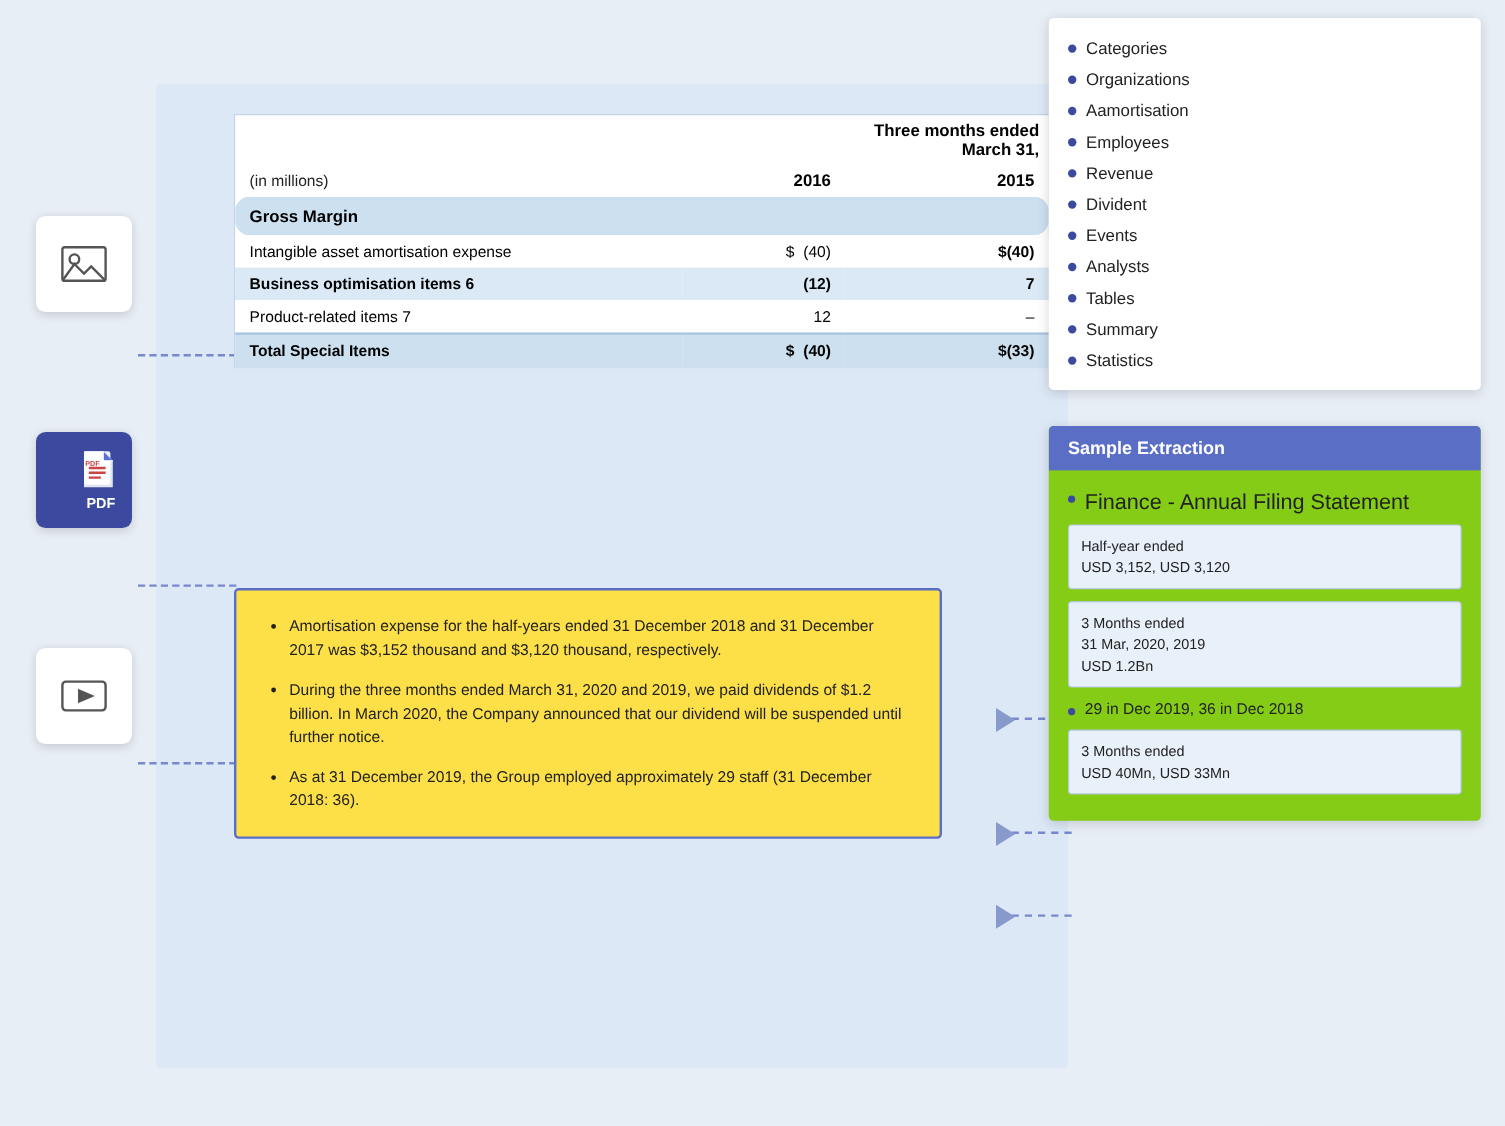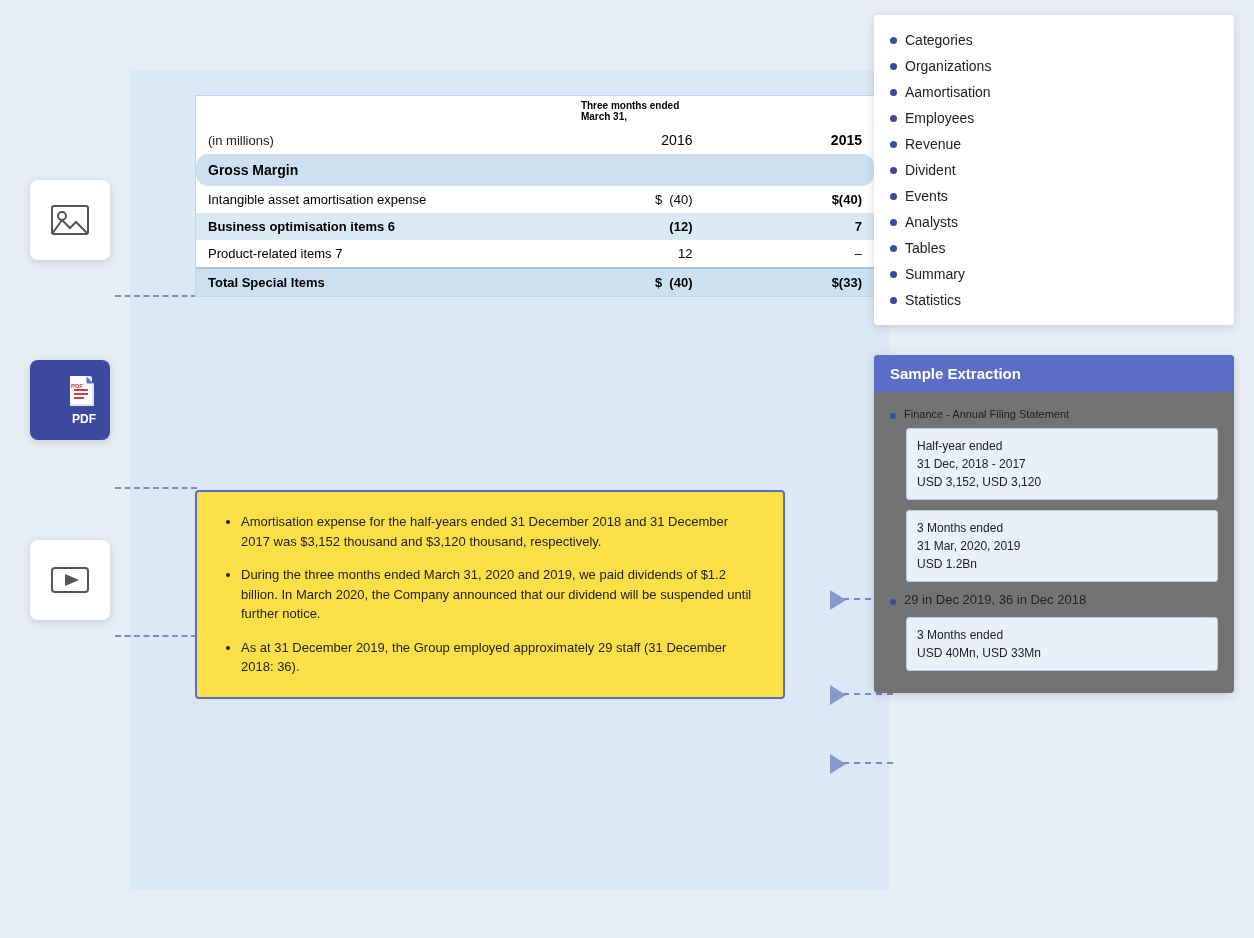--- a/index.html
+++ b/index.html
@@ -202,21 +202,21 @@
     .bullet-dot {
       width: 7px;
       height: 7px;
       background: #3b4a9e;
       border-radius: 50%;
       flex-shrink: 0;
     }
 
     
     .sample-extraction-box {
-      background: #737373;
+      background: #84cc16;
       border-radius: 4px;
       box-shadow: 0 2px 10px rgba(0,0,0,0.15);
       overflow: hidden;
     }
 
     .sample-extraction-header {
       background: #5a6ec5;
       color: white;
       font-weight: bold;
       font-size: 15px;
@@ -225,21 +225,20 @@
 
     .sample-extraction-content {
       padding: 12px 16px;
     }
 
     .extraction-card {
       background: #e8f0fa;
       border: 1px solid #b8cce8;
       border-radius: 3px;
       padding: 8px 10px;
-      margin-left: 16px;
       margin-bottom: 10px;
       font-size: 12px;
       color: #222;
     }
 
     .extraction-card div {
       line-height: 1.5;
     }
 
     
@@ -256,21 +255,21 @@
     .small-bullet {
       width: 6px;
       height: 6px;
       background: #3b4a9e;
       border-radius: 50%;
       flex-shrink: 0;
       margin-top: 5px;
     }
 
     .finance-label {
-      font-size: 11px;
+      font-size: 18px;
       font-weight: 500;
       color: #222;
       padding: 4px 0 8px 0;
       display: flex;
       align-items: flex-start;
       gap: 8px;
     }
   </style>
 </head>
 <body>
@@ -314,28 +313,28 @@
   <div style="position:absolute; left:115px; top:487px; width:82px; border-top:2px dashed #7788cc;"></div>
   <div style="position:absolute; left:115px; top:635px; width:82px; border-top:2px dashed #7788cc;"></div>
 
   <div style="position:absolute; left:115px; top:295px; width:82px; border-top:2px dashed #7788cc;"></div>
 
   <div class="table-container">
     <table class="financial-table">
       <thead>
         <tr class="header-row">
           <td class="col-desc"></td>
-          <td colspan="2" style="text-align:left; font-weight:bold; font-size:10px; padding-right:20px;">
+          <td colspan="2" style="text-align:right; font-weight:bold; font-size:14px; padding-right:8px;">
             <span>Three months ended</span><br>
             <span>March 31,</span>
           </td>
         </tr>
         <tr>
           <td class="col-desc" style="font-size:13px; color:#222;">(in millions)</td>
-          <td class="col-2016" style="font-weight:normal; font-size:14px;">2016</td>
+          <td class="col-2016" style="font-weight:bold; font-size:14px;">2016</td>
           <td class="col-2015" style="font-weight:bold; font-size:14px;">2015</td>
         </tr>
       </thead>
       <tbody>
         <tr class="gross-margin-row">
           <td colspan="3">Gross Margin</td>
         </tr>
 
         <tr class="normal-row">
           <td>Intangible asset amortisation expense</td>
@@ -447,21 +446,20 @@
       <div class="sample-extraction-header">Sample Extraction</div>
       <div class="sample-extraction-content">
 
         <div class="finance-label">
           <span class="small-bullet"></span>
           <span>Finance - Annual Filing Statement</span>
         </div>
 
         <div class="extraction-card">
           <div>Half-year ended</div>
-          <div>31 Dec, 2018 - 2017</div>
           <div>USD 3,152, USD 3,120</div>
         </div>
 
         <div class="extraction-card">
           <div>3 Months ended</div>
           <div>31 Mar, 2020, 2019</div>
           <div>USD 1.2Bn</div>
         </div>
 
         <div style="display:flex; align-items:center; gap:8px; margin-bottom:10px; padding-left:0;">

